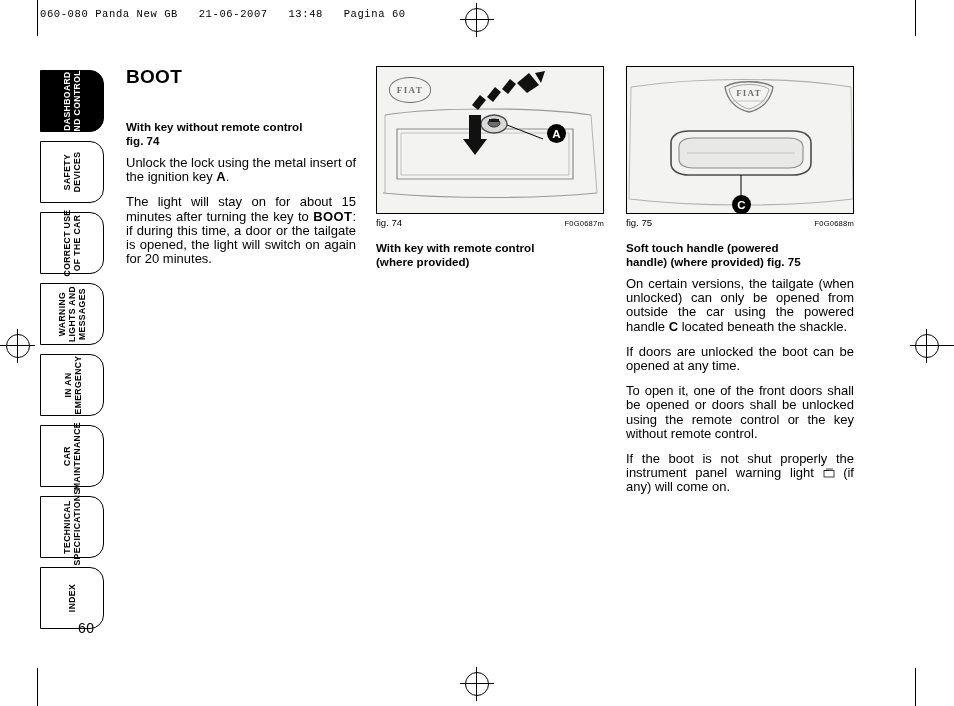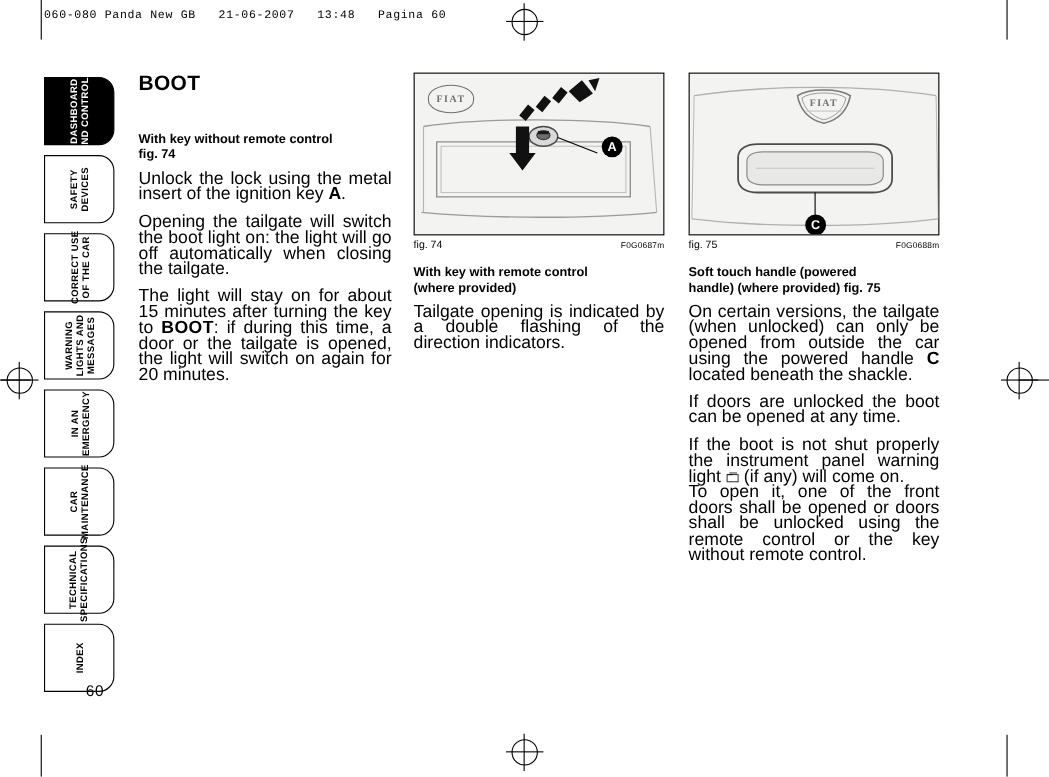--- a/index.html
+++ b/index.html
@@ -63,21 +63,21 @@
   h1.boot{
     font-size:19px;font-weight:bold;margin:0 0 32px 0;letter-spacing:0.3px;
   }
   h2.sec{
     font-size:12.6px;font-weight:bold;margin:0 0 14px 0;letter-spacing:0.3px;
   }
   h3.sub{
     font-size:11.6px;font-weight:bold;margin:0 0 8px 0;line-height:14px;
   }
   p.body{
-    font-size:16px;line-height:14.2px;margin:0 0 11px 0;text-align:justify;
+    font-size:13px;line-height:14.2px;margin:0 0 11px 0;text-align:justify;
   }
   p.body.last{margin-bottom:0;}
   .b{font-weight:bold;}
   .stopword{font-weight:bold;letter-spacing:0.4px;}
 
   
   .figbox{
     border:1px solid #000;background:#f3f3f1;
     box-sizing:border-box;position:relative;overflow:hidden;
   }
@@ -165,21 +165,20 @@
 
   <div class="pagenum">60</div>
 
   <div class="col col1">
     <h1 class="boot">BOOT</h1>
     <h3 class="sub">
       <span>With key without remote control</span><br>
       <span>fig. 74</span>
     </h3>
     <p class="body"><span>Unlock the lock using the metal insert of the ignition key </span><span class="b">A</span><span>.</span></p>
-    <p class="body">Opening the tailgate will switch the boot light on: the light will go off automatically when closing the tailgate.</p>
     <p class="body last"><span>The light will stay on for about 15 minutes after turning the key to  </span><span class="stopword">BOOT</span><span>: if during this time, a door or the tailgate is opened, the light will switch on again for 20 minutes.</span></p>
   </div>
 
   <div class="col col2">
 
     <div class="figbox fig74">
 
       <div class="fiatlogo" style="left:12px;top:10px;width:40px;height:24px;">
         <span>FIAT</span>
       </div>
@@ -210,21 +209,20 @@
     </div>
     <div class="figcap">
       <span class="l">fig. 74</span>
       <span class="r">F0G0687m</span>
     </div>
 
     <h3 class="sub">
       <span>With key with remote control</span><br>
       <span>(where provided)</span>
     </h3>
-    <p class="body last">Tailgate opening is indicated by a double flashing of the direction indicators.</p>
   </div>
 
   <div class="col col3">
 
     <div class="figbox fig75">
       <svg width="228" height="148" viewBox="0 0 228 148" style="position:absolute;left:0;top:0;">
         <path d="M4 20 C 70 10, 160 10, 224 20" fill="none" stroke="#b0b0b0" stroke-width="1.2"></path>
         <path d="M2 132 C 70 140, 160 140, 226 132" fill="none" stroke="#b0b0b0" stroke-width="1.2"></path>
         <path d="M4 20 L 2 132" fill="none" stroke="#bcbcbc" stroke-width="1"></path>
         <path d="M224 20 L 226 132" fill="none" stroke="#bcbcbc" stroke-width="1"></path>
@@ -250,21 +248,21 @@
       <span class="l">fig. 75</span>
       <span class="r">F0G0688m</span>
     </div>
 
     <h3 class="sub">
       <span>Soft touch handle (powered</span><br>
       <span>handle) (where provided) fig. 75</span>
     </h3>
     <p class="body"><span>On certain versions, the tailgate (when unlocked) can only be opened from outside the car using the powered handle </span><span class="b">C</span><span> located beneath the shackle.</span></p>
     <p class="body">If doors are unlocked the boot can be opened at any time.</p>
+    <p class="body">To open it, one of the front doors shall be opened or doors shall be unlocked using the remote control or the key without remote control.</p>
     <p class="body last"><span>If the boot is not shut properly the instrument panel warning light </span><svg width="12" height="10" viewBox="0 0 24 20" style="vertical-align:-1px;">
           <rect x="2" y="5" width="20" height="13" fill="none" stroke="#111" stroke-width="1.6"></rect>
           <path d="M2 5 L 12 5" stroke="#111" stroke-width="1.6"></path>
           <path d="M6 2 L 20 2" stroke="#111" stroke-width="1.6"></path>
         </svg><span> (if any) will come on.</span></p>
-    <p class="body">To open it, one of the front doors shall be opened or doors shall be unlocked using the remote control or the key without remote control.</p>
   </div>
 
 </div>
 
 </body></html>

